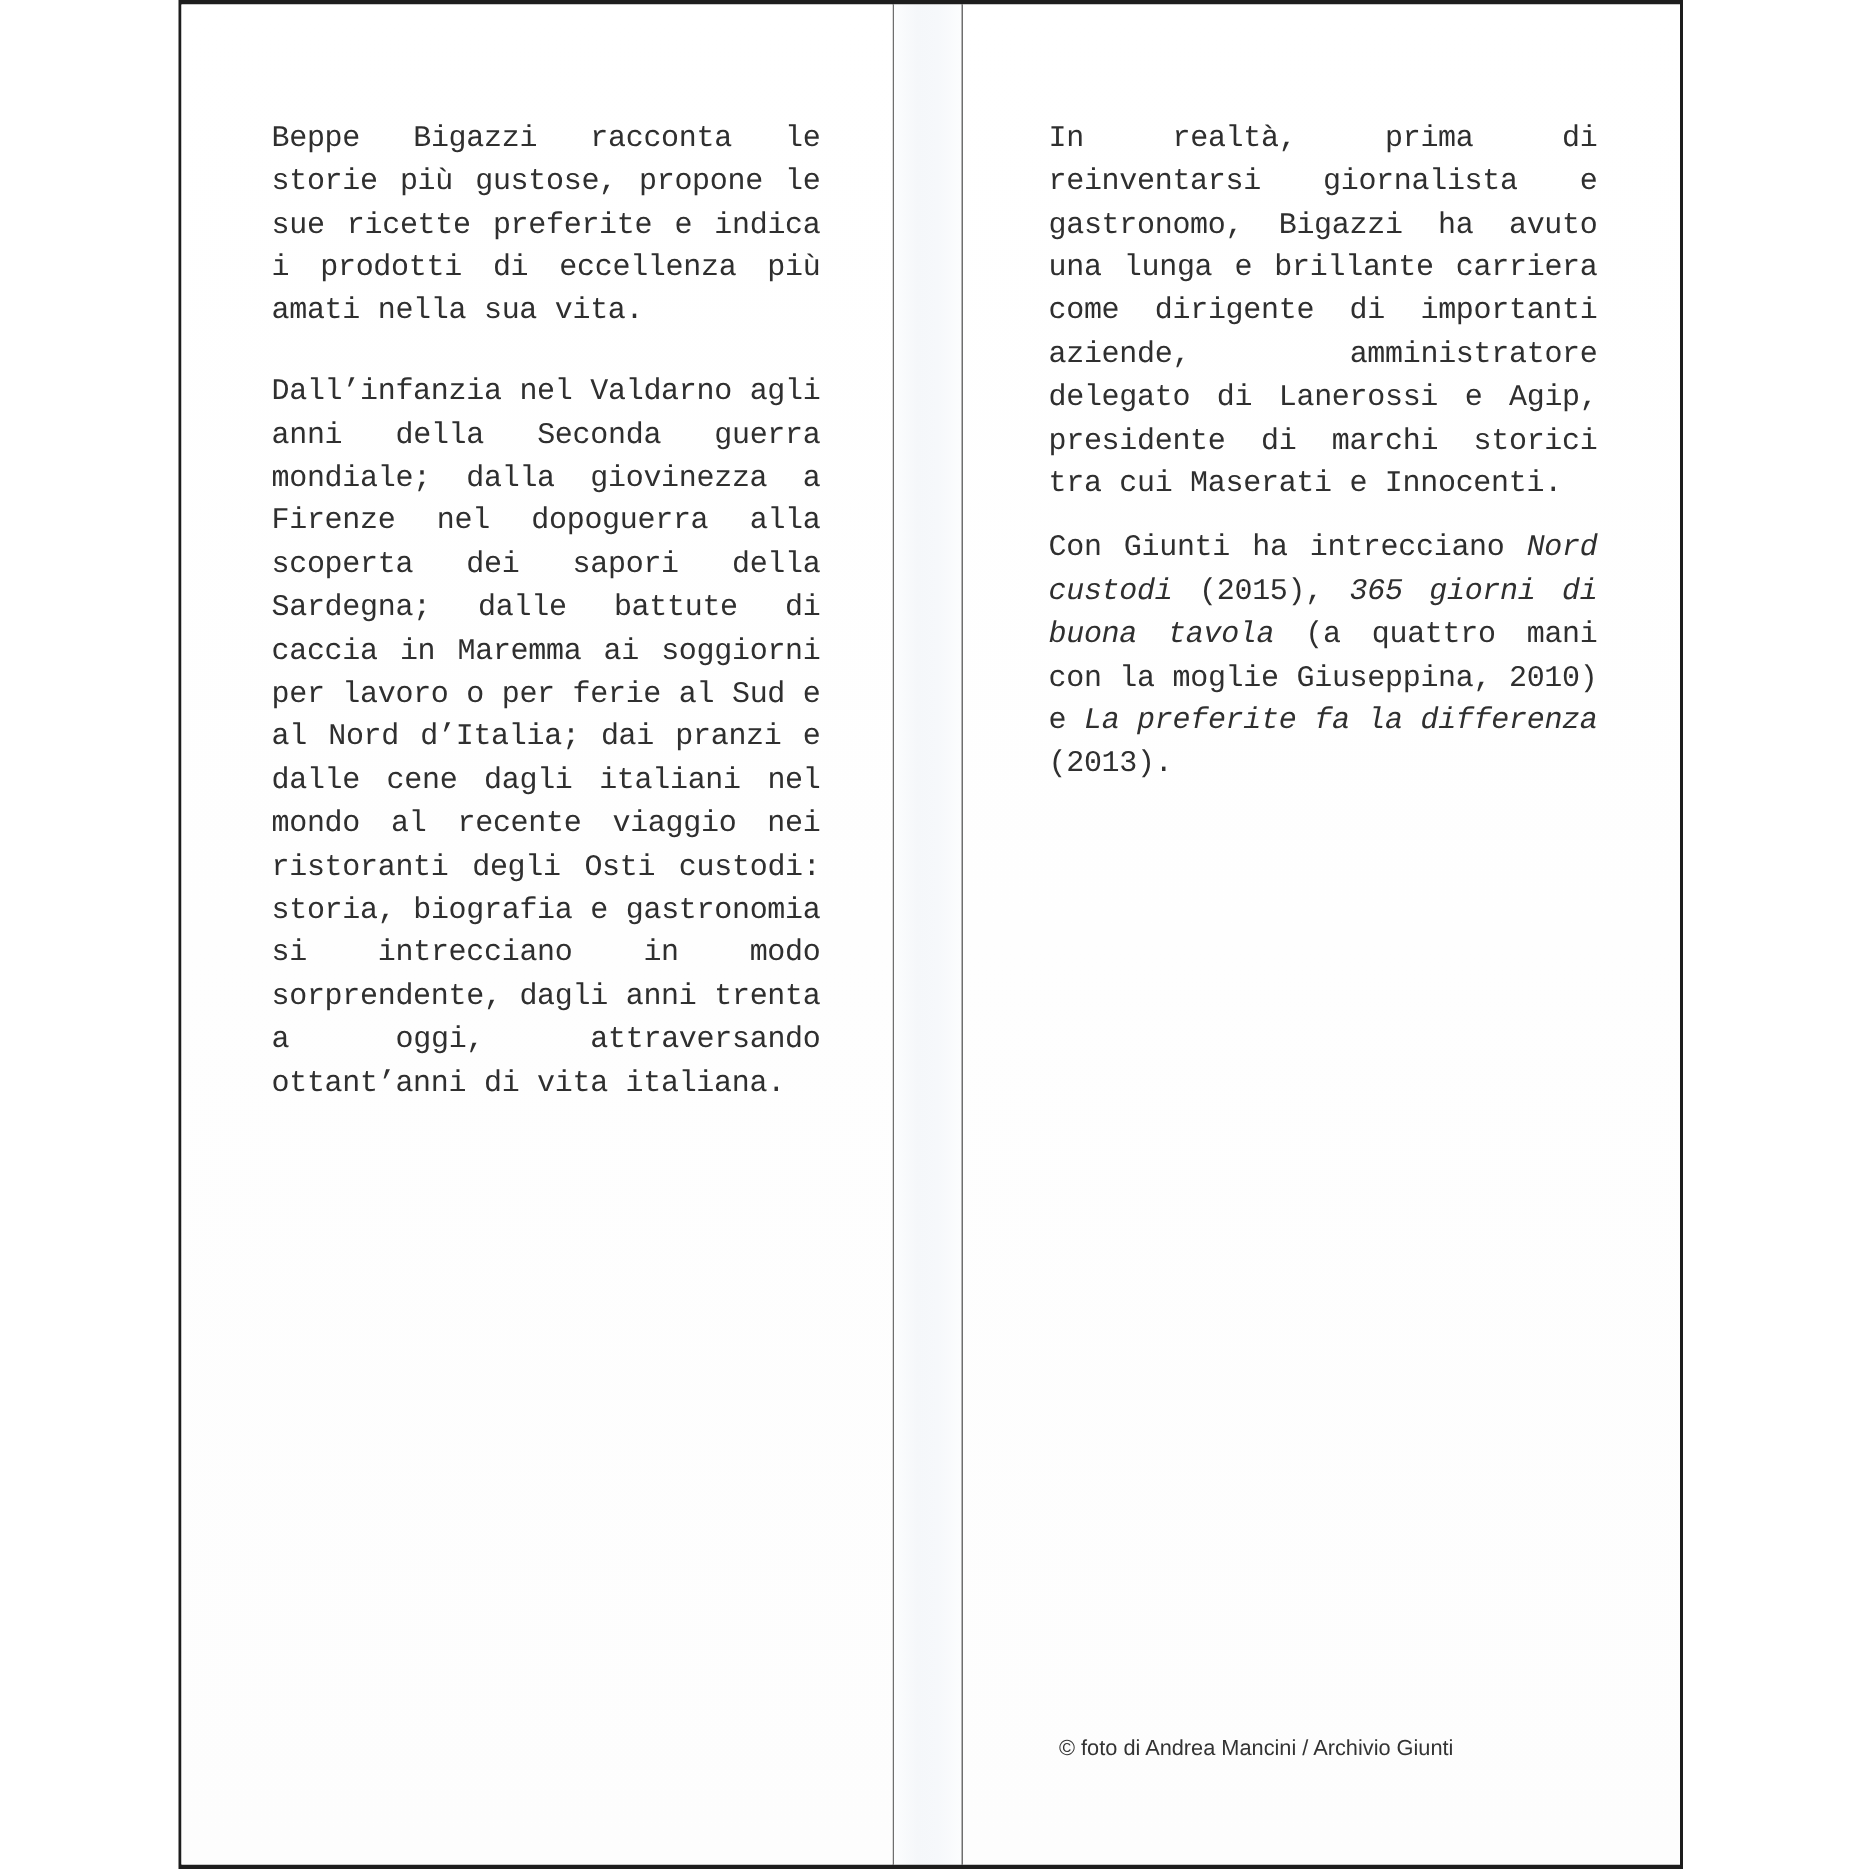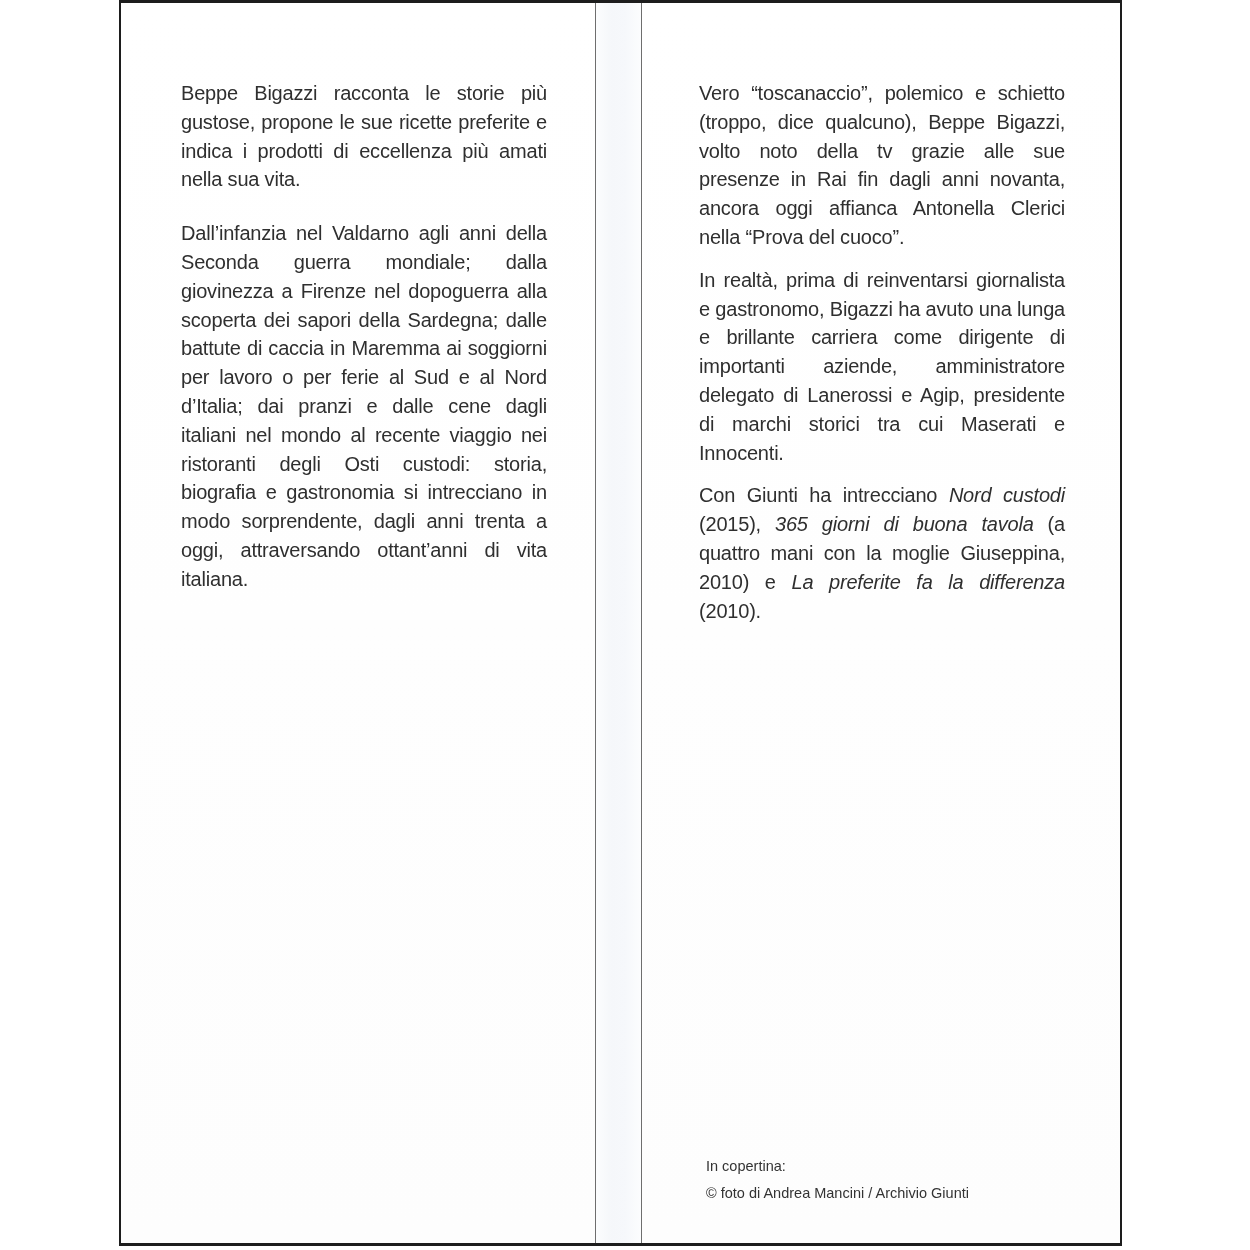--- a/index.html
+++ b/index.html
@@ -52,21 +52,21 @@
     margin-top: 76px;
     margin-left: 60px;
     width: 366px;
     font-size: 20px;
     line-height: 28.8px;
     letter-spacing: -0.2px;
     color: #2f2f2f;
     text-align: justify;
   }
   .page-right .text-col { margin-left: 57px; }
-  .text-col p { margin: 0 0 25px 0; }
+  .text-col p { margin: 0 0 25px 0; font-family: Liberation Mono, monospace; }
   .page-right .text-col p { margin-bottom: 14px; }
   .it { font-style: italic; }
   .credits {
     position: absolute;
     left: 64px;
     top: 1150px;
     font-size: 14.5px;
     line-height: 27px;
     letter-spacing: 0;
     color: #333333;
@@ -83,27 +83,25 @@
       <div class="text-col">
         <p>Beppe Bigazzi racconta le storie più gustose, propone le sue ricette preferite e indica i prodotti di eccellenza più amati nella sua vita.</p>
         <p>Dall’infanzia nel Valdarno agli anni della Seconda guerra mondiale; dalla giovinezza a Firenze nel dopoguerra alla scoperta dei sapori della Sardegna; dalle battute di caccia in Maremma ai soggiorni per lavoro o per ferie al Sud e al Nord d’Italia; dai pranzi e dalle cene dagli italiani nel mondo al recente viaggio nei ristoranti degli Osti custodi: storia, biografia e gastronomia si intrecciano in modo sorprendente, dagli anni trenta a oggi, attraversando ottant’anni di vita italiana.</p>
       </div>
     </section>
 
     <div class="spine"></div>
 
     <section class="page page-right">
       <div class="text-col">
-        <p>Vero “toscanaccio”, polemico e schietto (troppo, dice qualcuno), Beppe Bigazzi, volto noto della tv grazie alle sue presenze in Rai fin dagli anni novanta, ancora oggi affianca Antonella Clerici nella “Prova del cuoco”.</p>
         <p>In realtà, prima di reinventarsi giornalista e gastronomo, Bigazzi ha avuto una lunga e brillante carriera come dirigente di importanti aziende, amministratore delegato di Lanerossi e Agip, presidente di marchi storici tra cui Maserati e Innocenti.</p>
         <p>
-          <span>Con Giunti ha intrecciano </span><span class="it">Nord custodi</span><span> (2015), </span><span class="it">365 giorni di buona tavola</span><span> (a quattro mani con la moglie Giuseppina, 2010) e </span><span class="it">La preferite fa la differenza</span><span> (2010).</span>
+          <span>Con Giunti ha intrecciano </span><span class="it">Nord custodi</span><span> (2015), </span><span class="it">365 giorni di buona tavola</span><span> (a quattro mani con la moglie Giuseppina, 2010) e </span><span class="it">La preferite fa la differenza</span><span> (2013).</span>
         </p>
       </div>
 
       <div class="credits">
-        <div>In copertina:</div>
         <div>© foto di Andrea Mancini / Archivio Giunti</div>
       </div>
     </section>
 
   </div>
 </div>
 
 </body></html>

